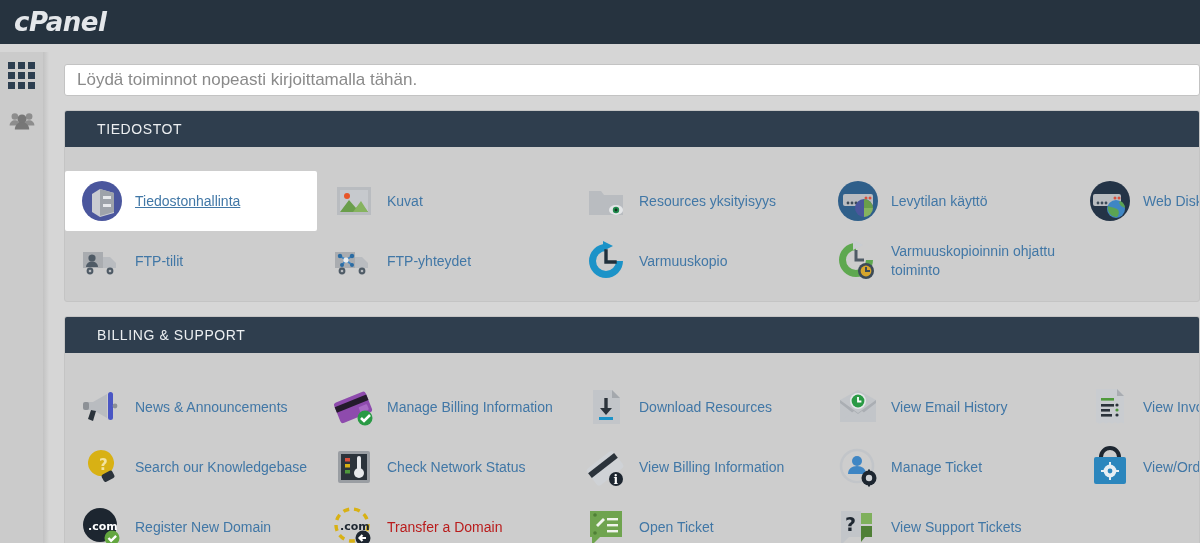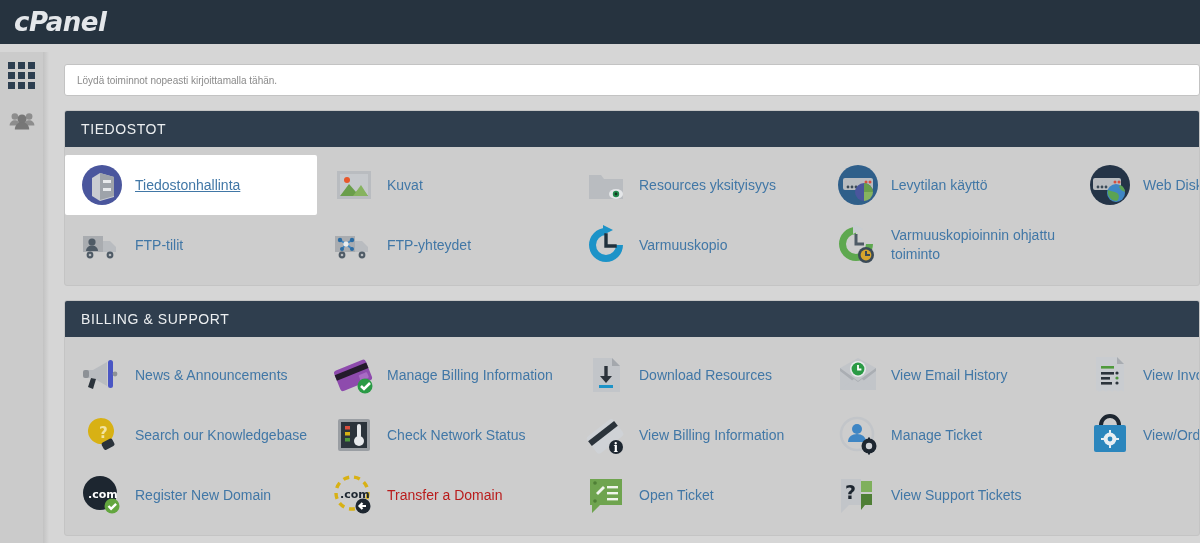--- a/index.html
+++ b/index.html
@@ -53,44 +53,44 @@
     padding: 12px 0 0 14px;
   }
 
   .search-wrap { width: 1136px; }
   .search-input {
     width: 100%; height: 32px;
     background: #ffffff;
     border: 1px solid #c3c3c3;
     border-radius: 3px;
     padding: 0 12px;
-    font-size: 10px;
+    font-size: 17px;
     color: #8a8a8a;
     font-family: "Liberation Sans", sans-serif;
     outline: none;
   }
   .search-input::placeholder { color: #8a8a8a; opacity: 1; }
 
   
   .panel {
     margin-top: 14px;
     width: 1136px;
     background: #cdcdcd;
     border-radius: 3px;
     border: 1px solid #c4c4c4;
     overflow: hidden;
   }
   .panel-head {
     background: #2f3e4e;
     color: #eceff1;
     font-size: 14px;
     letter-spacing: 0.6px;
-    padding: 10px 16px;
-  }
-  .panel-body { padding: 8px 0 10px 0; }
+    padding: 10px 32px;
+  }
+  .panel-body { padding: 8px 0 10px 0; margin-top: 16px; }
 
   .row { display: flex; }
   .cell {
     width: 252px;
     min-height: 60px;
     display: flex;
     align-items: center;
     padding: 4px 6px 4px 14px;
     flex: 0 0 252px;
   }

